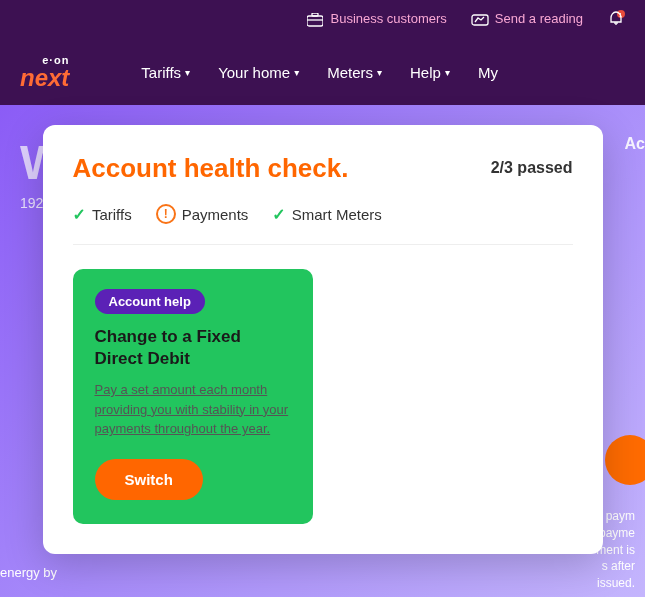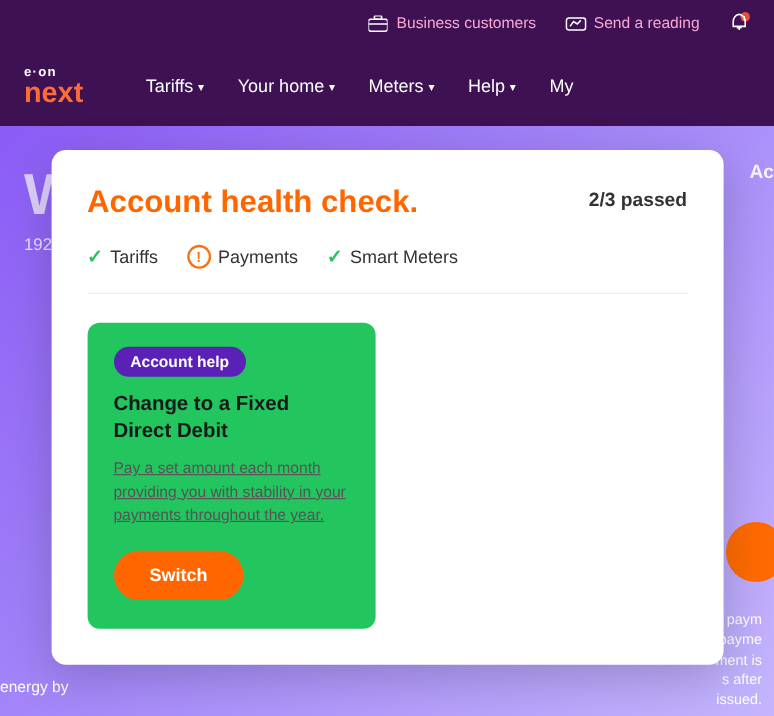--- a/index.html
+++ b/index.html
@@ -41,35 +41,37 @@
     
     .nav-bar {
       background-color: #3d1152;
       height: 65px;
       display: flex;
       align-items: center;
       padding: 0 20px;
       gap: 0;
     }
     .logo {
-      margin-right: 40px;
+      margin-right: 60px;
       display: flex;
       flex-direction: column;
       line-height: 1;
+      text-align: right;
     }
     .logo-eon {
       font-size: 11px;
       color: white;
       font-weight: bold;
       letter-spacing: 1px;
     }
     .logo-next {
       font-size: 24px;
       color: #ff6b35;
       font-weight: bold;
+      font-style: italic;
     }
     .nav-items {
       display: flex;
       align-items: center;
       gap: 4px;
       flex: 1;
     }
     .nav-item {
       display: flex;
       align-items: center;

